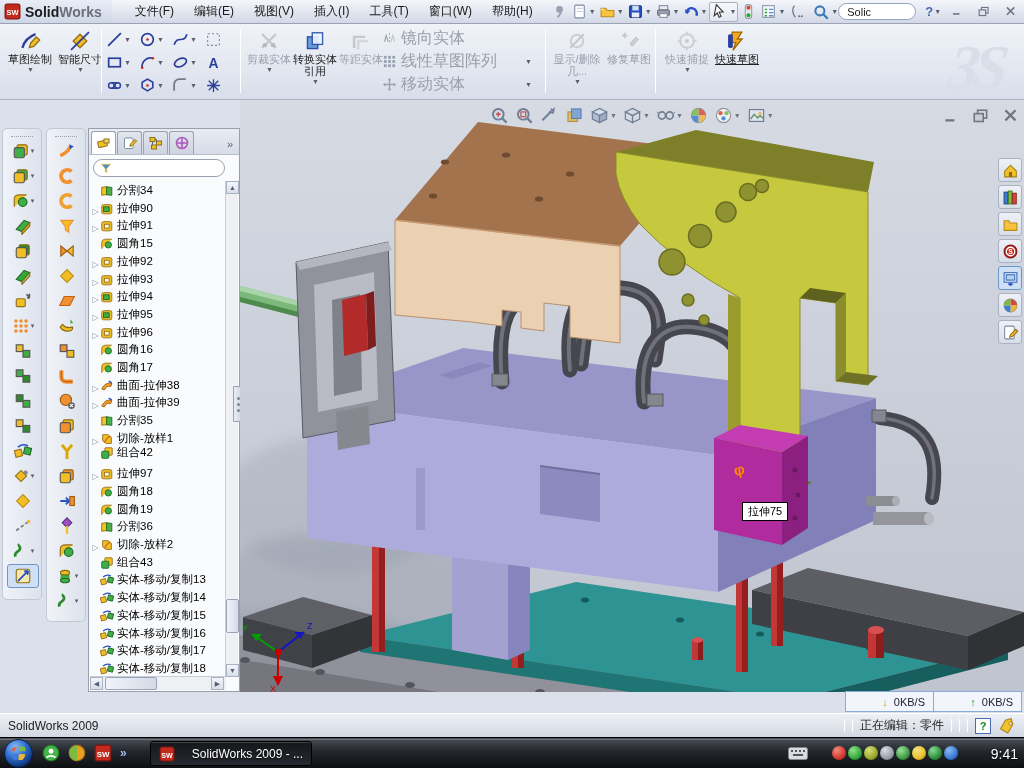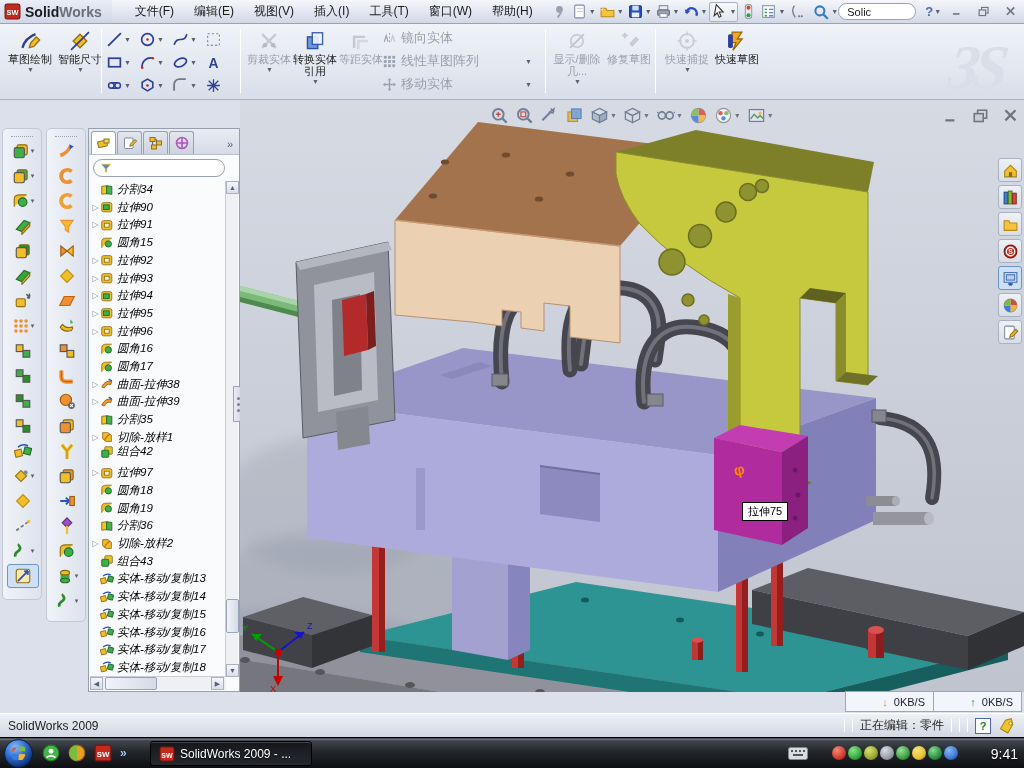--- a/index.html
+++ b/index.html
@@ -29,21 +29,21 @@
 .bigbtn .lbl{font-size:11px;line-height:1.1;text-align:center;margin-top:1px;}
 .bigbtn .caret{margin-top:1px;}
 .disabled .lbl{color:#9aa0ab;}
 .disabled .ic{opacity:.45;filter:grayscale(1);}
 #sk-grid{position:absolute;left:106px;top:4px;width:132px;}
 .skcell{position:absolute;width:33px;height:22px;display:flex;align-items:center;}
 .skcell .ic{width:17px;height:17px;}
 #stackcol{position:absolute;left:382px;top:4px;width:150px;}
 .stackrow{position:absolute;left:0;height:20px;display:flex;align-items:center;gap:4px;width:150px;}
 .stackrow .ic{width:15px;height:15px;}
-.stackrow .lbl{font-size:13px;color:#9aa0ab;white-space:nowrap;flex:1;}
+.stackrow .lbl{font-size:16px;color:#9aa0ab;white-space:nowrap;flex:1;}
 #watermark{position:absolute;right:22px;top:8px;font-family:"Liberation Serif","DejaVu Serif",serif;font-style:italic;font-size:62px;color:#d9dee8;font-weight:bold;letter-spacing:-6px;transform:skewX(-8deg);}
 
 #tabstrip{position:absolute;left:0;top:100px;height:26px;z-index:6;display:flex;align-items:flex-start;padding-left:3px;}
 .ctab{height:22px;padding:3px 12px 0;font-size:12px;color:#333;background:linear-gradient(#dde1ea,#c8cdd9);border:1px solid #9aa0ac;border-bottom:none;border-radius:3px 3px 0 0;margin-right:1px;}
 .ctab.active{background:#f2f4f9;height:25px;font-weight:bold;color:#111;}
 
 #workspace{position:absolute;left:0;top:100px;width:1024px;height:592px;background:#dce0ea;}
 .toolcol{position:absolute;width:40px;border:1px solid #c2c8d4;border-radius:5px;background:linear-gradient(90deg,#f0f3f8,#dde2ec);}
 .toolcol .grip{height:6px;border-bottom:1px dotted #9aa2b2;margin:2px 8px 0;}
 .tcbtn{position:absolute;left:4px;width:32px;height:24px;display:flex;align-items:center;justify-content:center;border-radius:3px;}
@@ -51,21 +51,21 @@
 .tcbtn.pressed{background:#cfe0f5;border:1px solid #6a96c8;}
 
 #treepanel{position:absolute;left:88px;top:28px;width:152px;height:564px;background:#fafbfd;border:1px solid #98a0ae;}
 #tp-tabs{position:absolute;left:0;top:0;width:150px;height:26px;background:linear-gradient(#e8ecf3,#d6dbe6);border-bottom:1px solid #b8bfcc;display:flex;align-items:flex-end;padding:0 2px;}
 .tptab{width:25px;height:23px;border:1px solid #9aa2b2;border-bottom:none;border-radius:3px 3px 0 0;background:linear-gradient(#e2e6ee,#cdd3df);margin-right:1px;display:flex;align-items:center;justify-content:center;}
 .tptab.active{background:#fff;}
 .tptab .ic{width:16px;height:16px;}
 #tp-chevron{margin-left:auto;font-size:11px;color:#55617a;padding:0 4px 4px 0;}
 #filter-pill{position:absolute;left:4px;top:30px;width:132px;height:18px;border:1px solid #9aa2b2;border-radius:9px;background:#fff;display:flex;align-items:center;padding:0 6px;gap:4px;}
 #tree-list{position:absolute;left:2px;top:52px;width:136px;height:496px;overflow:hidden;}
-.trow{position:absolute;left:0;width:136px;height:17px;display:flex;align-items:center;font-style:italic;}
+.trow{position:absolute;left:0;width:136px;height:17px;display:flex;align-items:flex-end;}
 .trow .exp{width:9px;font-size:8px;color:#8a92a2;text-align:center;}
 .trow .ic{width:14px;height:14px;margin-right:3px;}
 .trow .lbl{font-size:11.5px;color:#000;white-space:nowrap;}
 .vscroll{position:absolute;right:1px;top:52px;width:13px;height:496px;background:#eef0f4;border-left:1px solid #c8cdd8;}
 .sbtn{position:absolute;left:0;width:13px;height:13px;background:linear-gradient(#f4f6fa,#d8dde8);border:1px solid #aab2c2;font-size:7px;color:#55617a;text-align:center;line-height:11px;}
 .sthumb{position:absolute;left:0;width:13px;background:linear-gradient(90deg,#f0f3f9,#d4dae6);border:1px solid #9aa4b8;border-radius:2px;}
 .hscroll{position:absolute;left:1px;bottom:1px;width:136px;height:14px;background:#eef0f4;border-top:1px solid #c8cdd8;}
 
 #viewport{position:absolute;left:240px;top:0;width:784px;height:592px;background:linear-gradient(#d6dae3,#c6cad5 70%,#c0c4cf);overflow:hidden;}
 #model{position:absolute;left:0;top:0;}
@@ -98,21 +98,21 @@
 .netcell:first-child{border-right:1px solid #86abd8;}
 .netdown{color:#e09010;font-weight:bold;}
 .netup{color:#22a122;font-weight:bold;}
 
 #taskbar{position:absolute;left:0;top:737px;width:1024px;height:31px;background:linear-gradient(#4a4f57,#23262c 45%,#0d0f12);border-top:1px solid #000;}
 #taskbar::before{content:"";position:absolute;left:0;top:1px;width:100%;height:1px;background:rgba(255,255,255,.22);}
 #orb{position:absolute;left:3px;top:0px;width:31px;height:31px;}
 #quicklaunch{position:absolute;left:42px;top:6px;display:flex;gap:8px;align-items:center;}
 .ql{width:18px;height:18px;}
 #ql-chev{color:#9cc2ee;font-size:12px;font-weight:bold;}
-.taskbtn{position:absolute;top:3px;height:25px;border-radius:3px;display:flex;align-items:center;gap:5px;padding:0 8px;border:1px solid #000;box-shadow:inset 0 1px rgba(255,255,255,.18);}
+.taskbtn{position:absolute;top:3px;height:25px;border-radius:3px;display:flex;align-items:center;gap:5px;padding:0 8px;border:1px solid #000;box-shadow:inset 0 1px rgba(255,255,255,.18);justify-content:space-between;}
 .taskbtn .ic{width:16px;height:16px;}
 .taskbtn .lbl{color:#fff;font-size:12px;white-space:nowrap;text-shadow:0 1px 2px #000;}
 #task1{left:150px;width:162px;background:linear-gradient(#15171b,#26292f);}
 #task2{left:316px;width:152px;background:linear-gradient(#32363e,#1b1e23);}
 #tray{position:absolute;right:66px;top:8px;display:flex;gap:2px;align-items:center;}
 .trayic{width:14px;height:14px;border-radius:50%;}
 #kbicon{position:absolute;right:216px;top:9px;}
 #clock{position:absolute;right:6px;top:8px;color:#fff;font-size:14px;text-shadow:0 1px 2px #000;}
 </style>
 </head>
@@ -490,21 +490,21 @@
           <span class="ic">
             <svg viewBox="0 0 16 16" width="100%" height="100%">
               <circle cx="8" cy="8" r="5" fill="none" stroke="#9aa" stroke-width="1.4"></circle>
               <circle cx="8" cy="8" r="1.5" fill="#9aa"></circle>
               <path d="M8 1 v3 M8 12 v3 M1 8 h3 M12 8 h3" stroke="#9aa"></path>
             </svg>
           </span>
           <span class="lbl">快速捕捉</span>
           <span class="caret">▼</span>
         </div>
-        <div class="bigbtn" style="left: 712px; width: 50px;">
+        <div class="bigbtn" style="left: 712px; width: 50px; text-decoration: underline;">
           <span class="ic">
             <svg viewBox="0 0 16 16" width="100%" height="100%">
               <path d="M4.5 1.5 h7 l-3.2 5 h3.4 L5 14.8 l2.2-5.6 H4z" fill="#f5a81e" stroke="#a06a00"></path>
               <rect x="1.5" y="3" width="3.5" height="10" rx="1.2" fill="#2b3f9b"></rect>
             </svg>
           </span>
           <span class="lbl">快速草图</span>
         </div>
       </div>
   <div class="rib-sep" style="left:655px;"></div>

